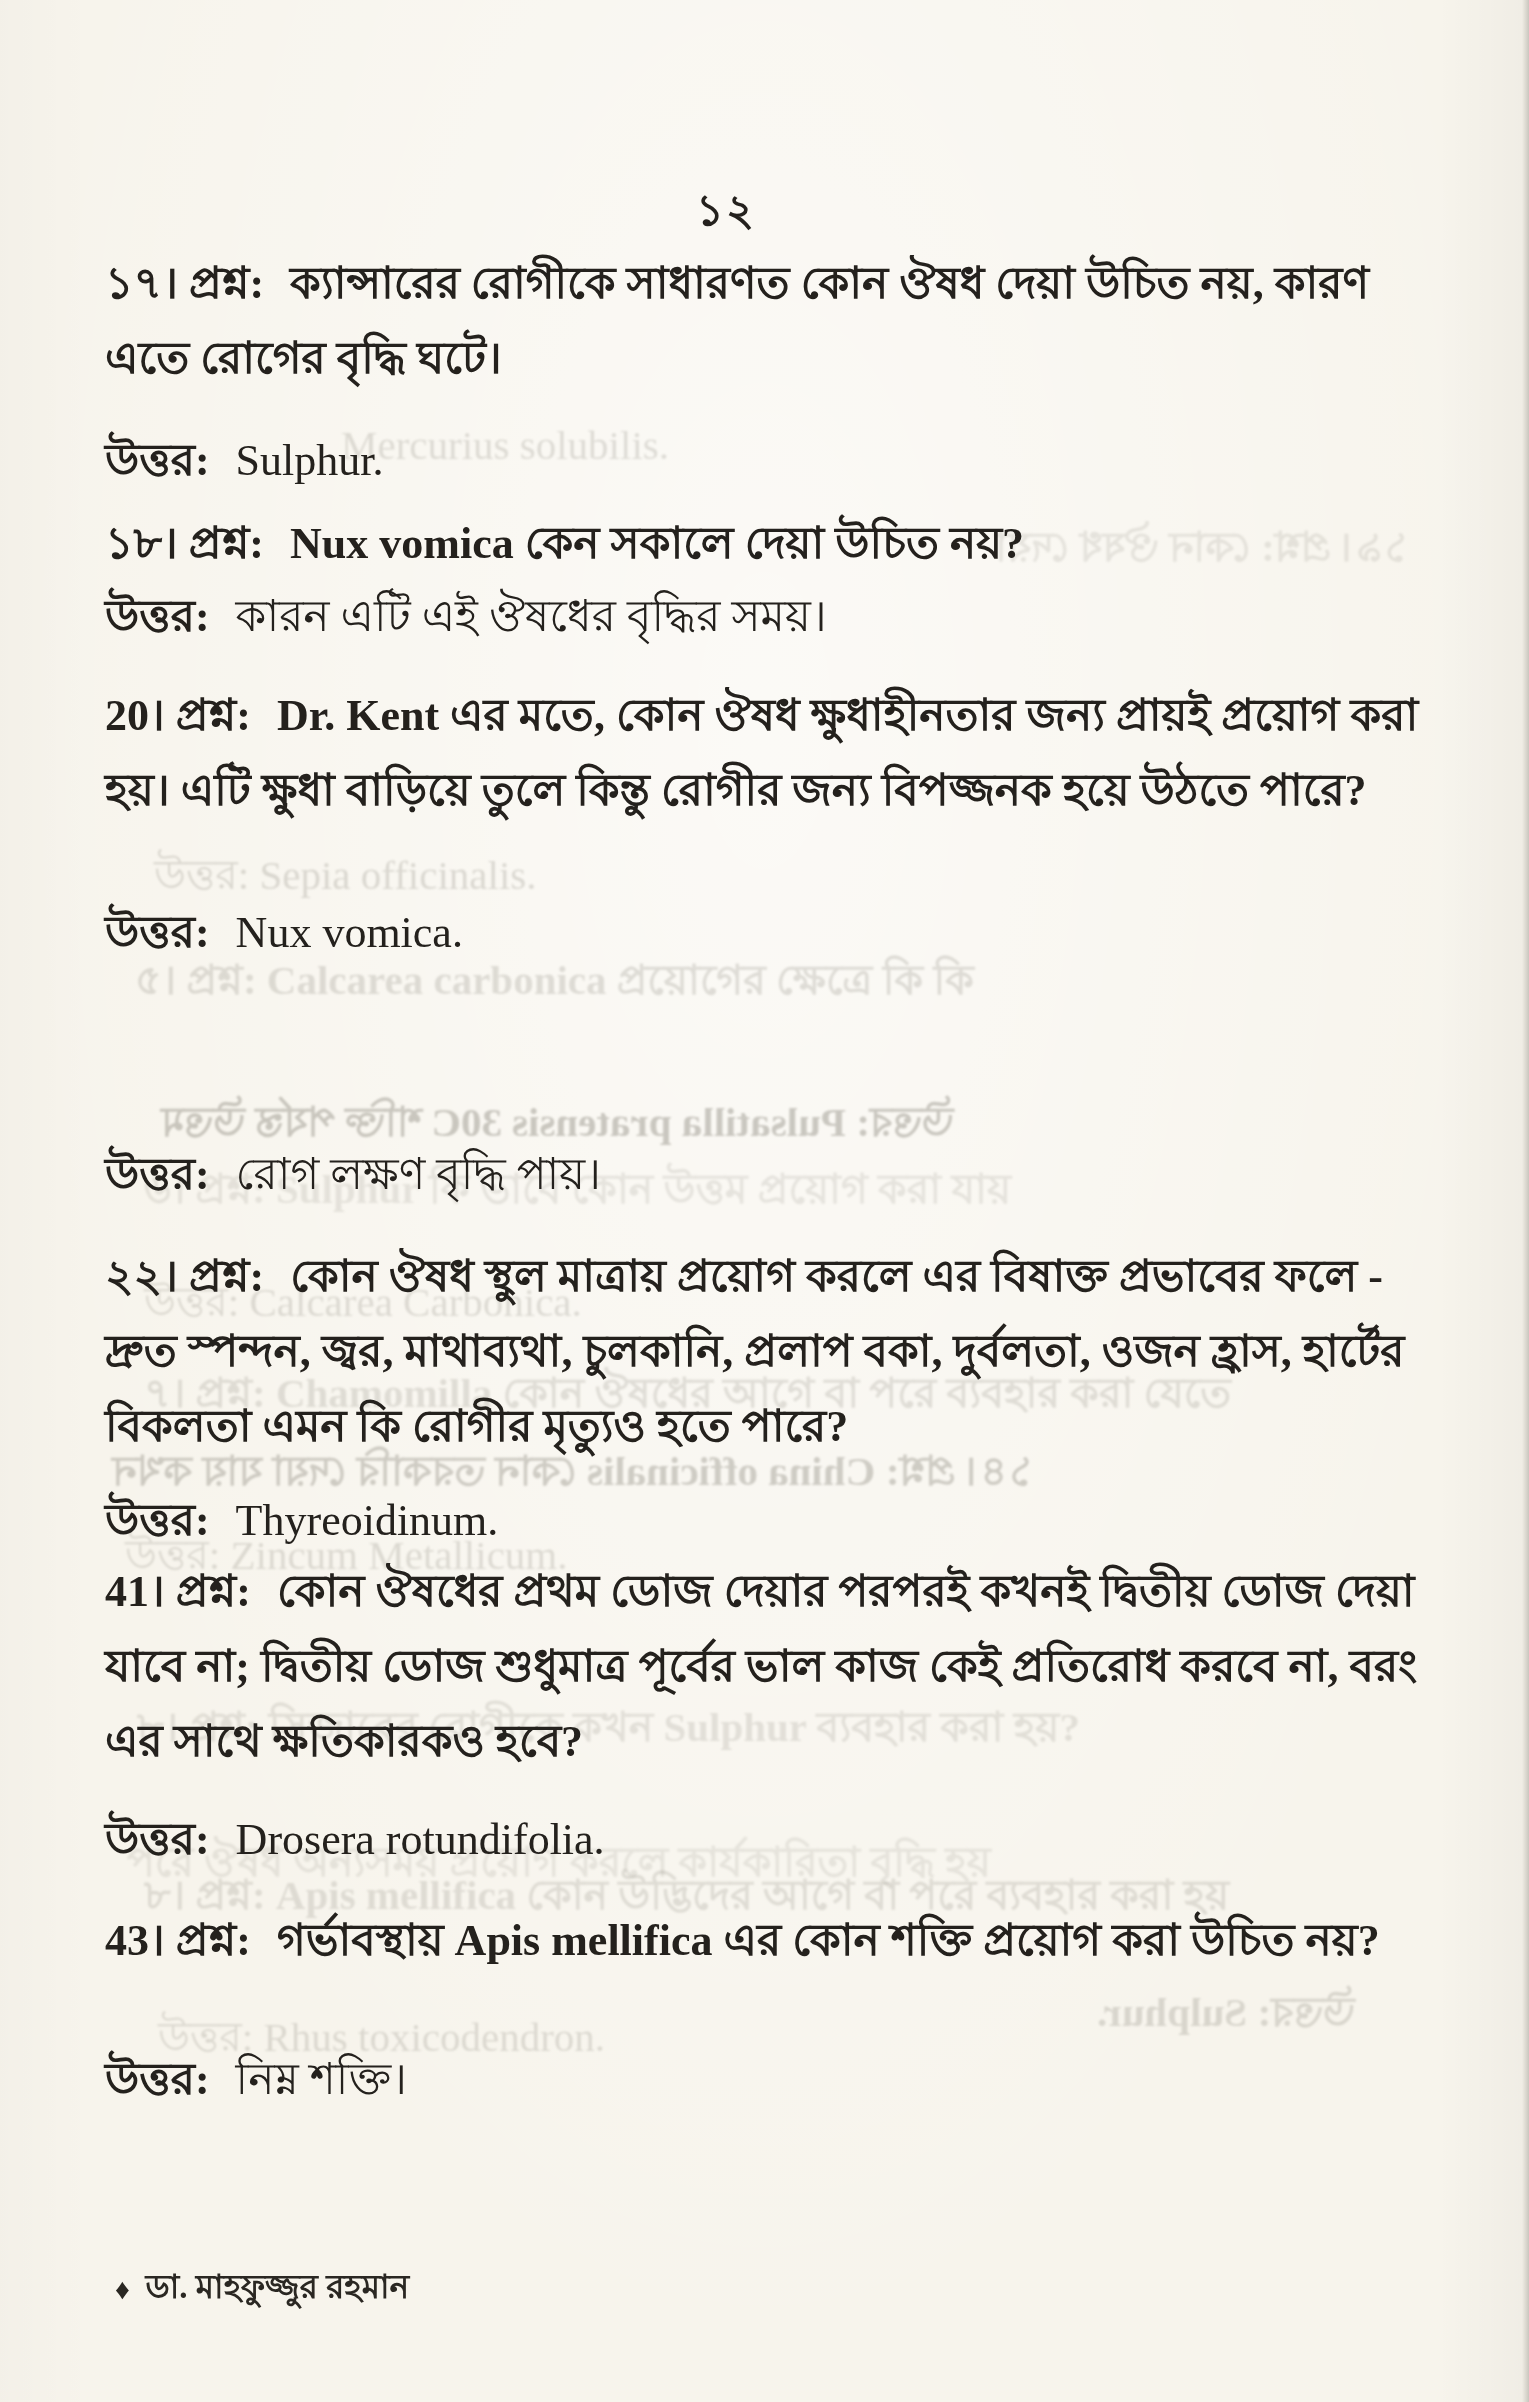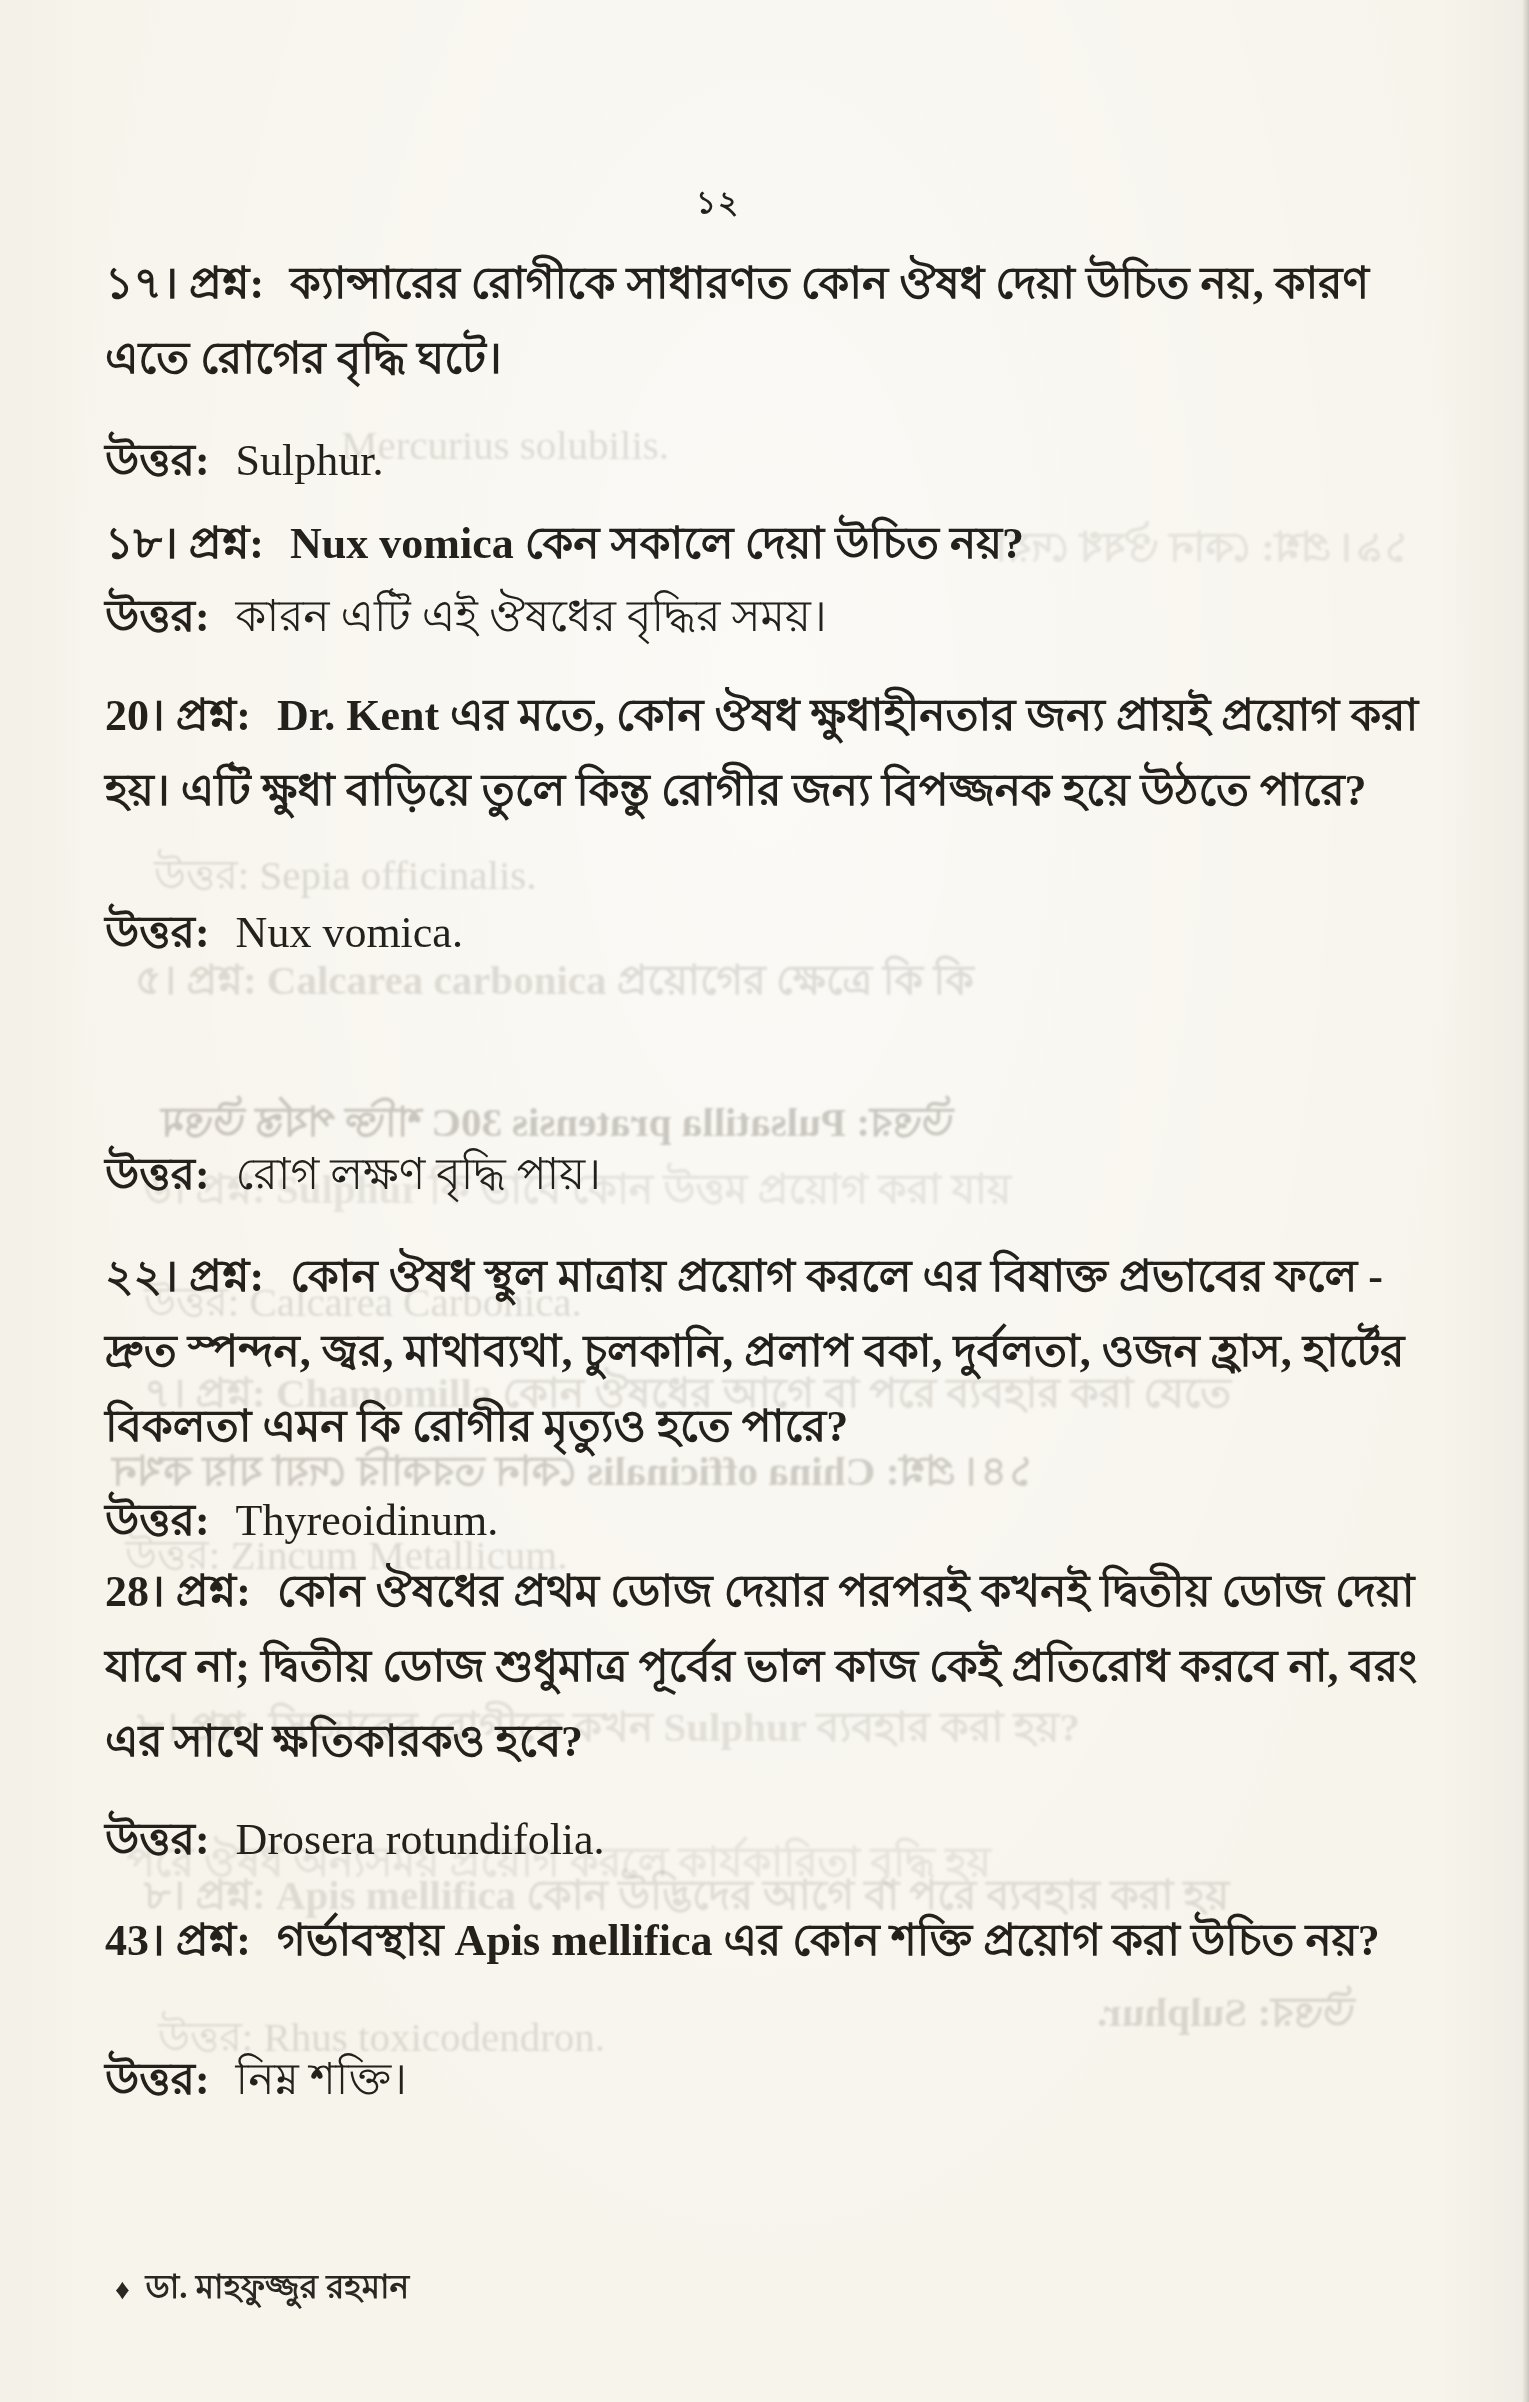--- a/index.html
+++ b/index.html
@@ -8,21 +8,21 @@
     background:#f7f4ec;
     background-image:
       radial-gradient(ellipse at 50% 30%, rgba(255,255,255,.55), rgba(0,0,0,0) 70%),
       linear-gradient(90deg, rgba(0,0,0,.015), rgba(0,0,0,0) 6%, rgba(0,0,0,0) 94%, rgba(0,0,0,.03));
     font-family:"Liberation Serif","DejaVu Serif",serif;
     color:#24211d;
   }
   .page{position:absolute;inset:0;}
   .scan-edge{position:absolute;top:0;right:0;width:6.8px;height:100%;
     background:linear-gradient(90deg, rgba(0,0,0,0), rgba(90,85,75,.25));}
-  .page-number{position:absolute;top:178px;left:696px;font-size:31px;font-weight:700;letter-spacing:2px;}
+  .page-number{position:absolute;top:178px;left:696px;font-size:43px;font-weight:700;letter-spacing:2px;}
   p.question,p.answer{
     position:absolute;left:105px;width:1319px;margin:0;
     font-size:44px;line-height:75px;
   }
   p.question{font-weight:700;}
   p.answer{font-weight:400;}
   .qhead,.ahead{font-weight:700;margin-right:26px;}
   
   .q17{top:246px}  .a17{top:423px}
   .q18{top:506px}  .a18{top:579px}
@@ -105,21 +105,21 @@
   </p>
 
   <p class="question q22">
     <span class="qhead">২২। প্রশ্ন:</span><span>কোন ঔষধ স্থুল মাত্রায় প্রয়োগ করলে এর বিষাক্ত প্রভাবের ফলে - দ্রুত স্পন্দন, জ্বর, মাথাব্যথা, চুলকানি, প্রলাপ বকা, দুর্বলতা, ওজন হ্রাস, হার্টের বিকলতা এমন কি রোগীর মৃত্যুও হতে পারে?</span>
   </p>
   <p class="answer a22">
     <span class="ahead">উত্তর:</span><span>Thyreoidinum.</span>
   </p>
 
   <p class="question q23">
-    <span class="qhead">28। প্রশ্ন:</span><span>কোন ঔষধের প্রথম ডোজ দেয়ার পরপরই কখনই দ্বিতীয় ডোজ দেয়া যাবে না; দ্বিতীয় ডোজ শুধুমাত্র পূর্বের ভাল কাজ কেই প্রতিরোধ করবে না, বরং এর সাথে ক্ষতিকারকও হবে?</span>
+    <span class="qhead">41। প্রশ্ন:</span><span>কোন ঔষধের প্রথম ডোজ দেয়ার পরপরই কখনই দ্বিতীয় ডোজ দেয়া যাবে না; দ্বিতীয় ডোজ শুধুমাত্র পূর্বের ভাল কাজ কেই প্রতিরোধ করবে না, বরং এর সাথে ক্ষতিকারকও হবে?</span>
   </p>
   <p class="answer a23">
     <span class="ahead">উত্তর:</span><span>Drosera rotundifolia.</span>
   </p>
 
   <p class="question q24">
     <span class="qhead">43। প্রশ্ন:</span><span>গর্ভাবস্থায় Apis mellifica এর কোন শক্তি প্রয়োগ করা উচিত নয়?</span>
   </p>
   <p class="answer a24">
     <span class="ahead">উত্তর:</span><span>নিম্ন শক্তি।</span>

